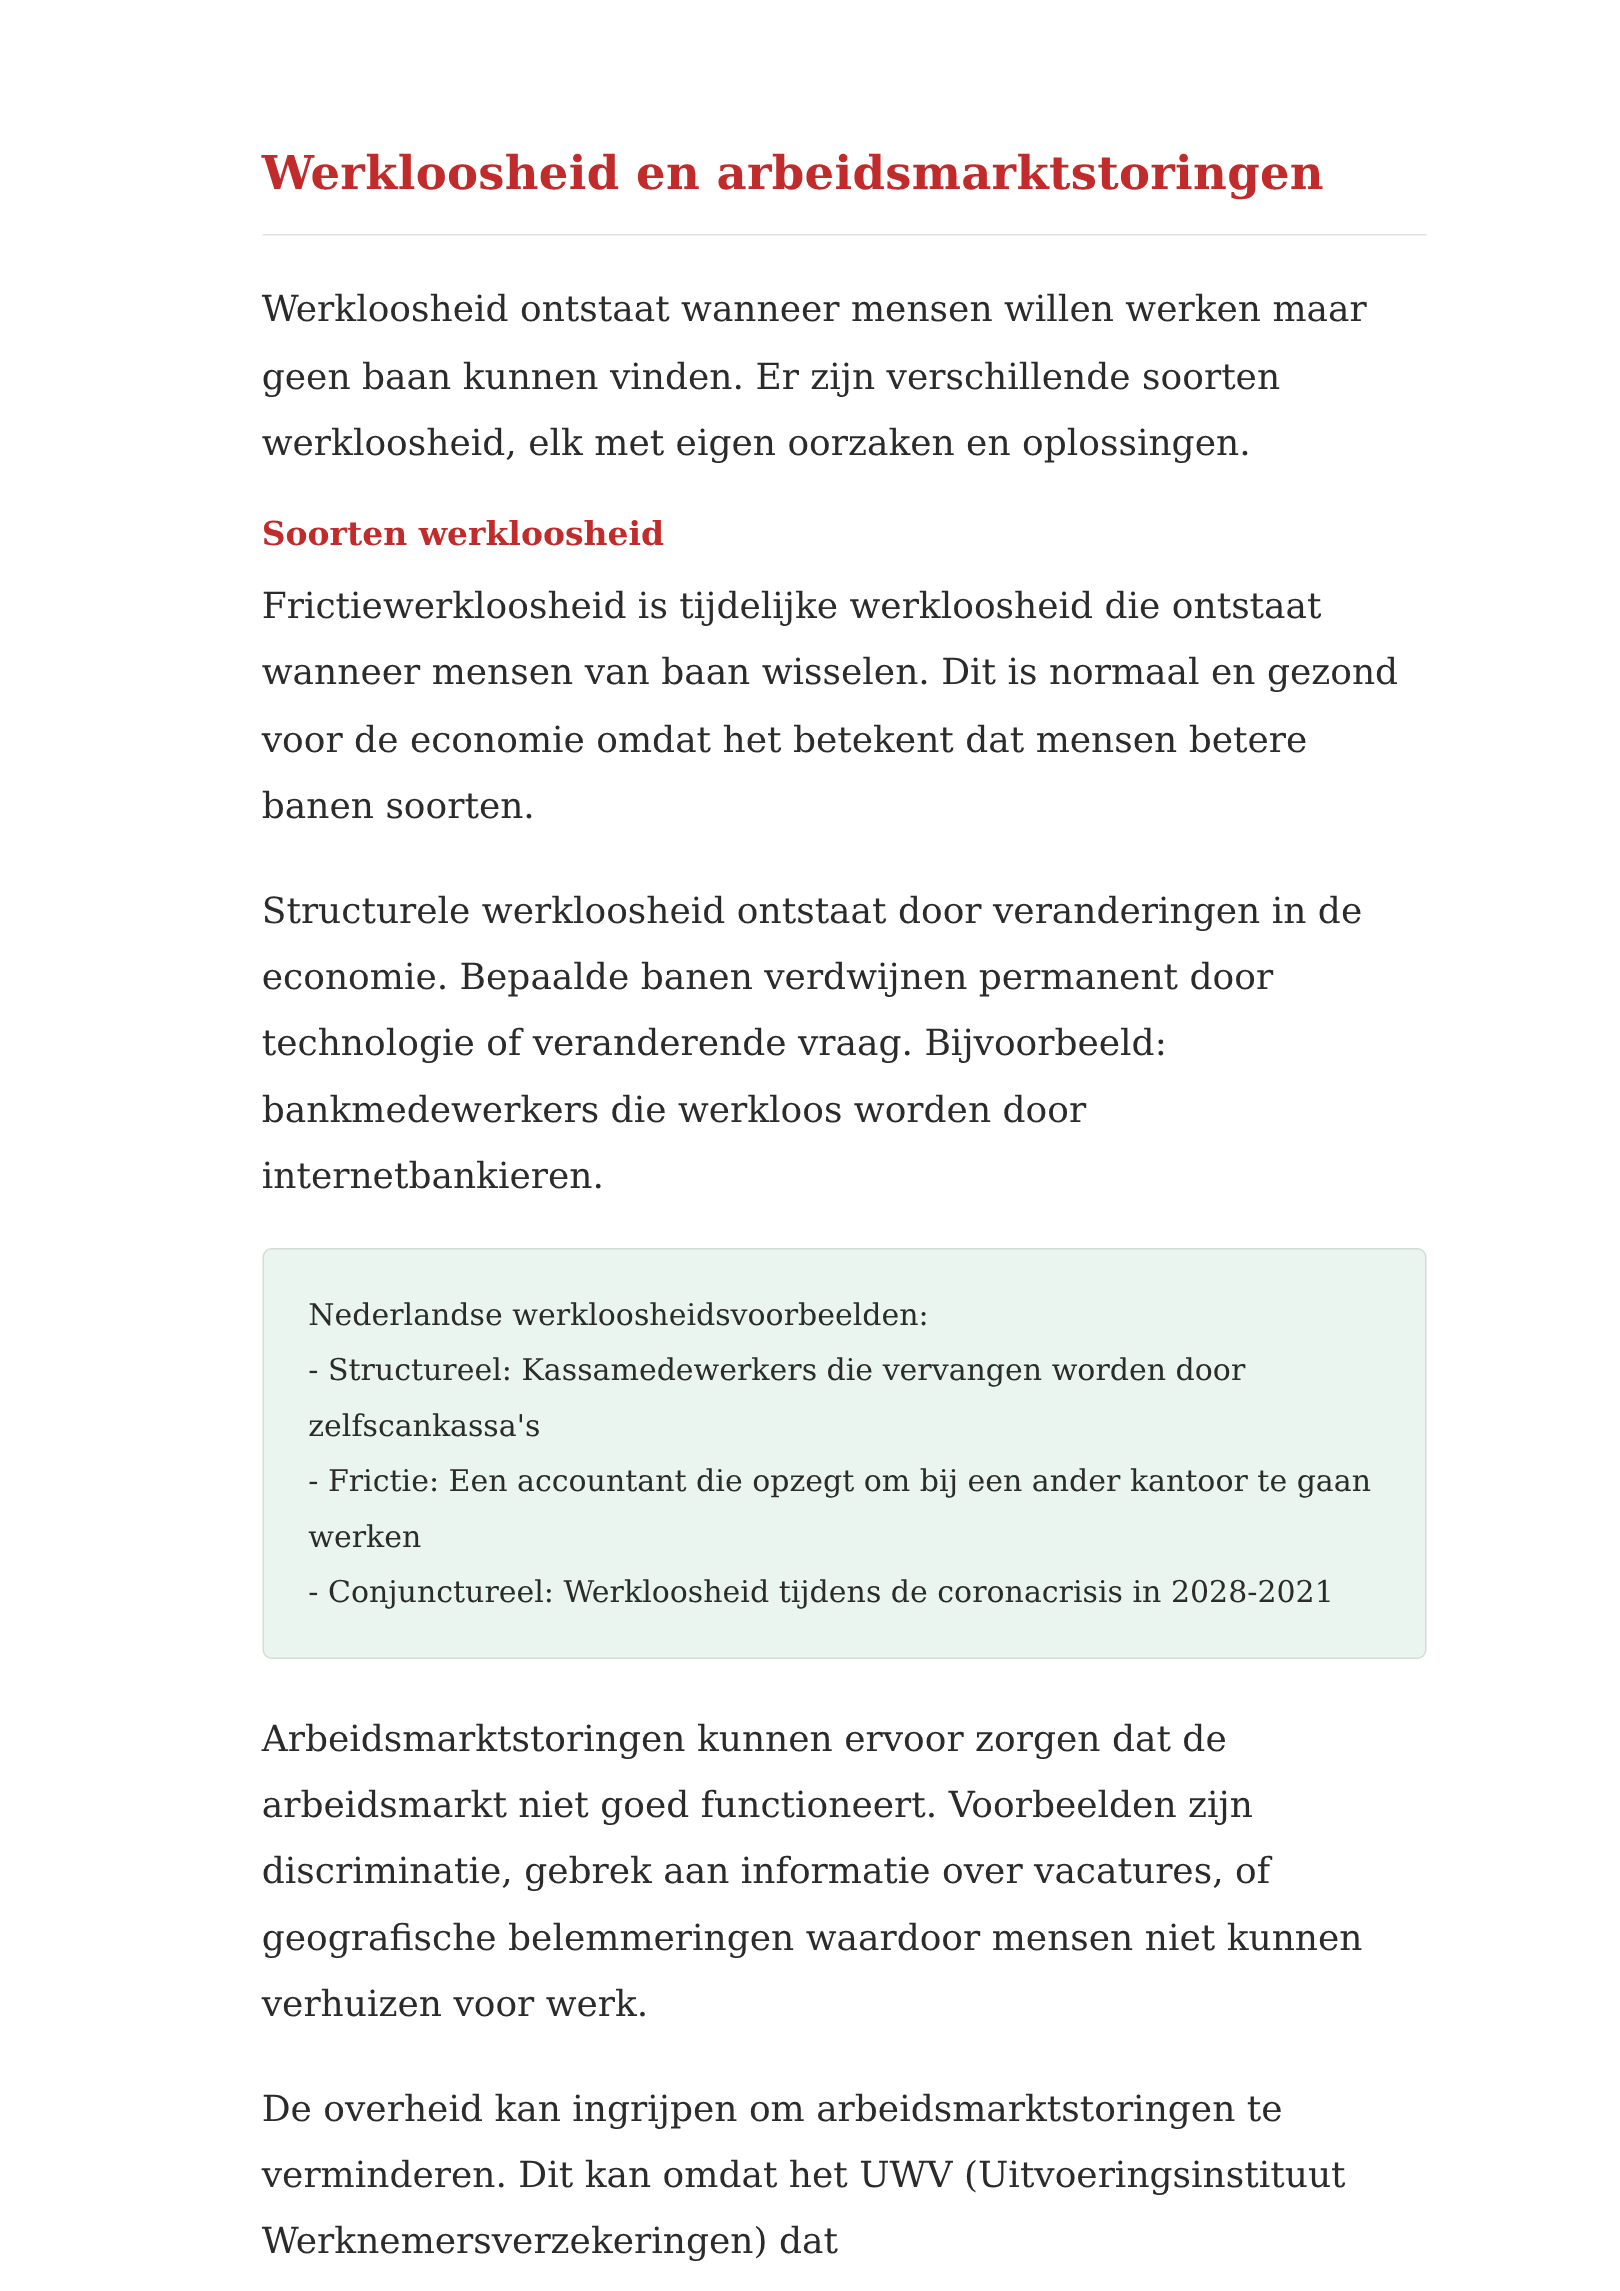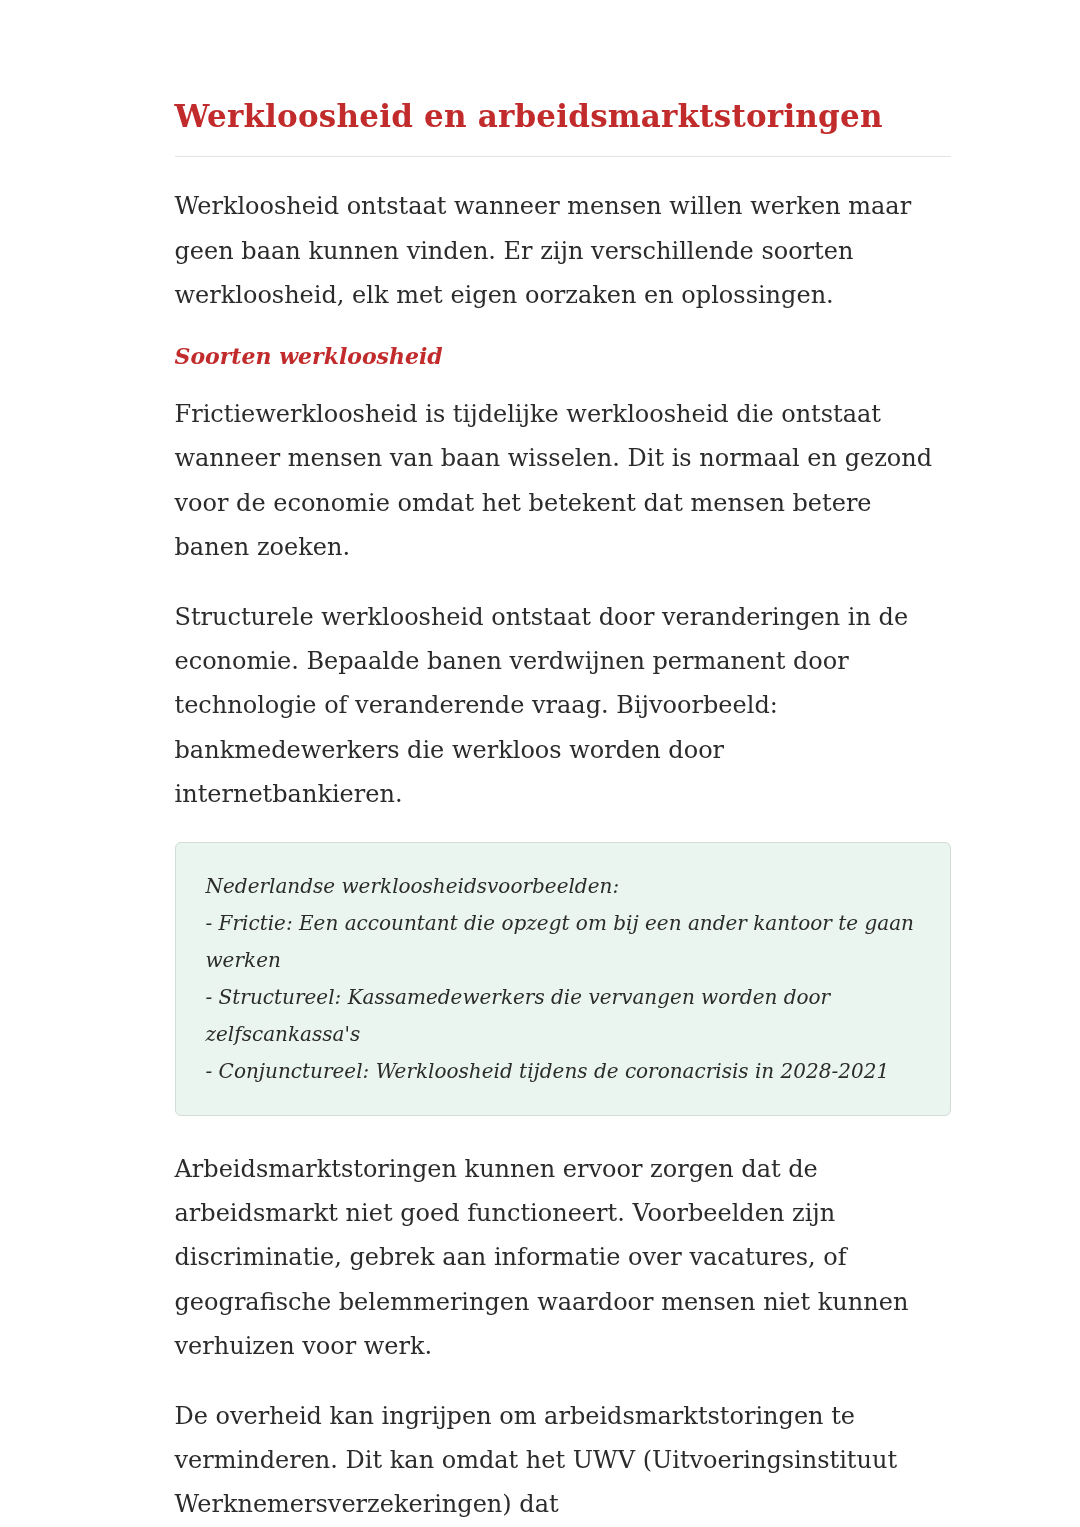--- a/index.html
+++ b/index.html
@@ -40,60 +40,58 @@
   p.body-par {
     font-size: 24px;
     line-height: 1.85;
     margin: 0 0 25px 0;
   }
   h2.sub-heading {
     font-size: 22px;
     line-height: 1.3;
     font-weight: bold;
     color: var(--accent-red, #c22b2b);
-    margin: 10px 0 21px 0;
-    font-style: italic;
+    margin: 10px 0 11px 0;
   }
   .example-box {
     background: var(--box-bg, #e9f5ee);
     border: 1px solid var(--box-border, #d4dcd6);
     border-radius: 6px;
     padding: 25px 30px;
     margin: 3px 0 31px 0;
   }
   .example-box .box-line {
     font-size: 20px;
     line-height: 1.85;
     margin: 0;
-    font-style: italic;
   }
 </style>
 </head>
 <body>
 
 <div class="page">
   <div class="content">
 
     <h1 class="doc-title">Werkloosheid en arbeidsmarktstoringen</h1>
 
     <hr class="title-divider">
 
     <p class="body-par">Werkloosheid ontstaat wanneer mensen willen werken maar geen baan kunnen vinden. Er zijn verschillende soorten werkloosheid, elk met eigen oorzaken en oplossingen.</p>
 
     <h2 class="sub-heading">Soorten werkloosheid</h2>
 
-    <p class="body-par">Frictiewerkloosheid is tijdelijke werkloosheid die ontstaat wanneer mensen van baan wisselen. Dit is normaal en gezond voor de economie omdat het betekent dat mensen betere banen zoeken.</p>
+    <p class="body-par">Frictiewerkloosheid is tijdelijke werkloosheid die ontstaat wanneer mensen van baan wisselen. Dit is normaal en gezond voor de economie omdat het betekent dat mensen betere banen soorten.</p>
 
     <p class="body-par">Structurele werkloosheid ontstaat door veranderingen in de economie. Bepaalde banen verdwijnen permanent door technologie of veranderende vraag. Bijvoorbeeld: bankmedewerkers die werkloos worden door internetbankieren.</p>
 
 
     <div class="example-box">
       <p class="box-line">Nederlandse werkloosheidsvoorbeelden:</p>
+      <p class="box-line">- Structureel: Kassamedewerkers die vervangen worden door zelfscankassa's</p>
       <p class="box-line">- Frictie: Een accountant die opzegt om bij een ander kantoor te gaan werken</p>
-      <p class="box-line">- Structureel: Kassamedewerkers die vervangen worden door zelfscankassa's</p>
       <p class="box-line">- Conjunctureel: Werkloosheid tijdens de coronacrisis in 2028-2021</p>
     </div>
 
     <p class="body-par">Arbeidsmarktstoringen kunnen ervoor zorgen dat de arbeidsmarkt niet goed functioneert. Voorbeelden zijn discriminatie, gebrek aan informatie over vacatures, of geografische belemmeringen waardoor mensen niet kunnen verhuizen voor werk.</p>
 
     <p class="body-par">De overheid kan ingrijpen om arbeidsmarktstoringen te verminderen. Dit kan omdat het UWV (Uitvoeringsinstituut Werknemersverzekeringen) dat</p>
 
   </div>
 </div>
 

